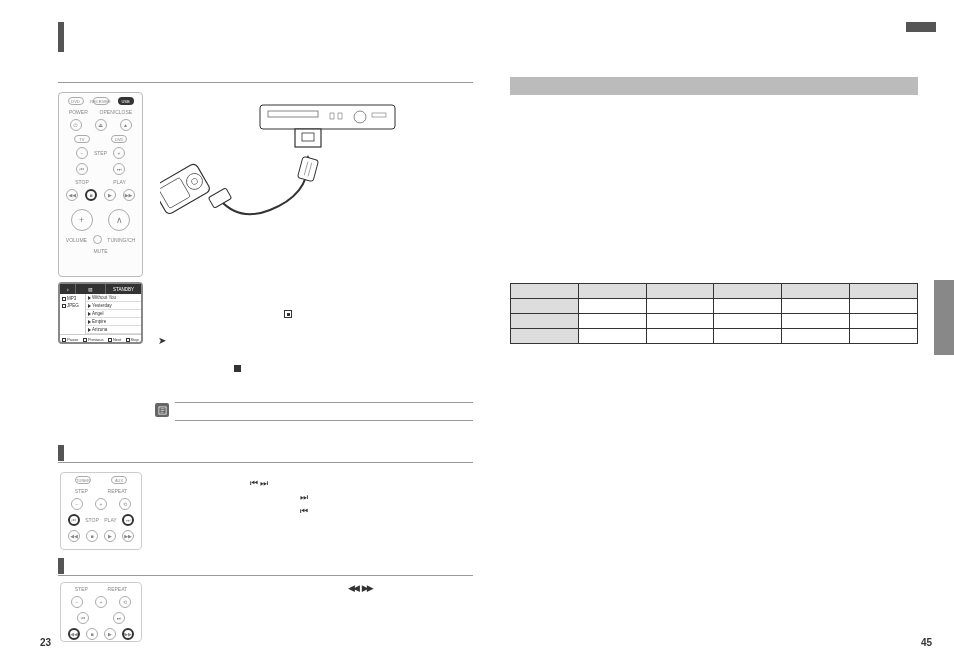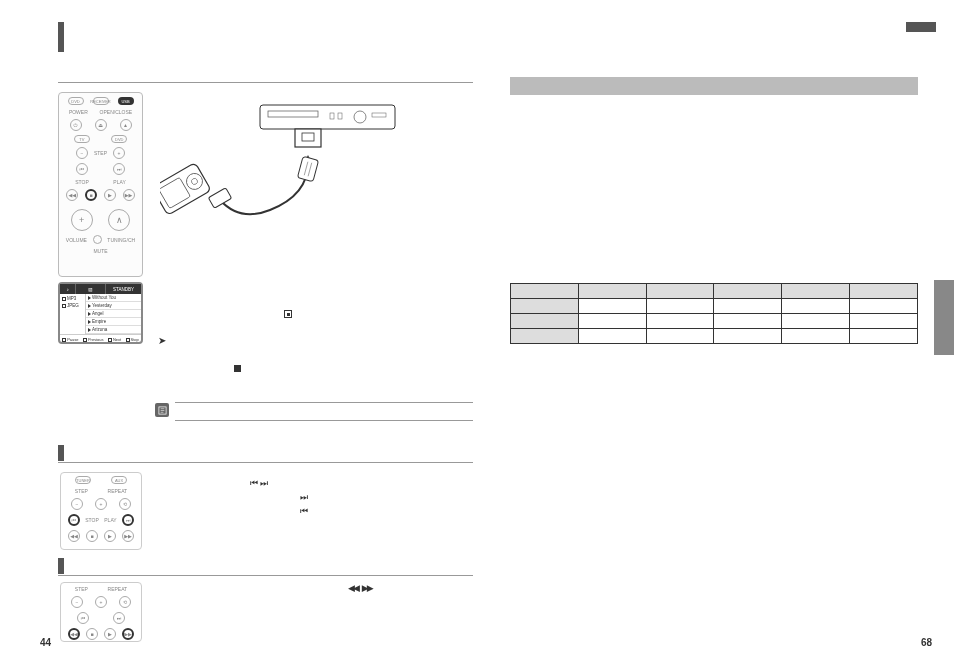--- a/index.html
+++ b/index.html
@@ -313,22 +313,22 @@
     letter-spacing: -2px;
   }
 </style>
 </head>
 <body>
 
 <div class="corner-mark-left"></div>
 <div class="corner-mark-right"></div>
 <div class="side-tab"></div>
 
-<div class="page-num-left">44</div>
-<div class="page-num-right">68</div>
+<div class="page-num-left">23</div>
+<div class="page-num-right">45</div>
 
 <div class="hr-top"></div>
 
 <div class="remote-illustration">
   <div class="remote-row" style="padding-top:4px;">
     <span class="r-oval">DVD</span>
     <span class="r-oval">RECEIVER</span>
     <span class="r-oval filled">USB</span>
   </div>
   <div class="remote-row">

